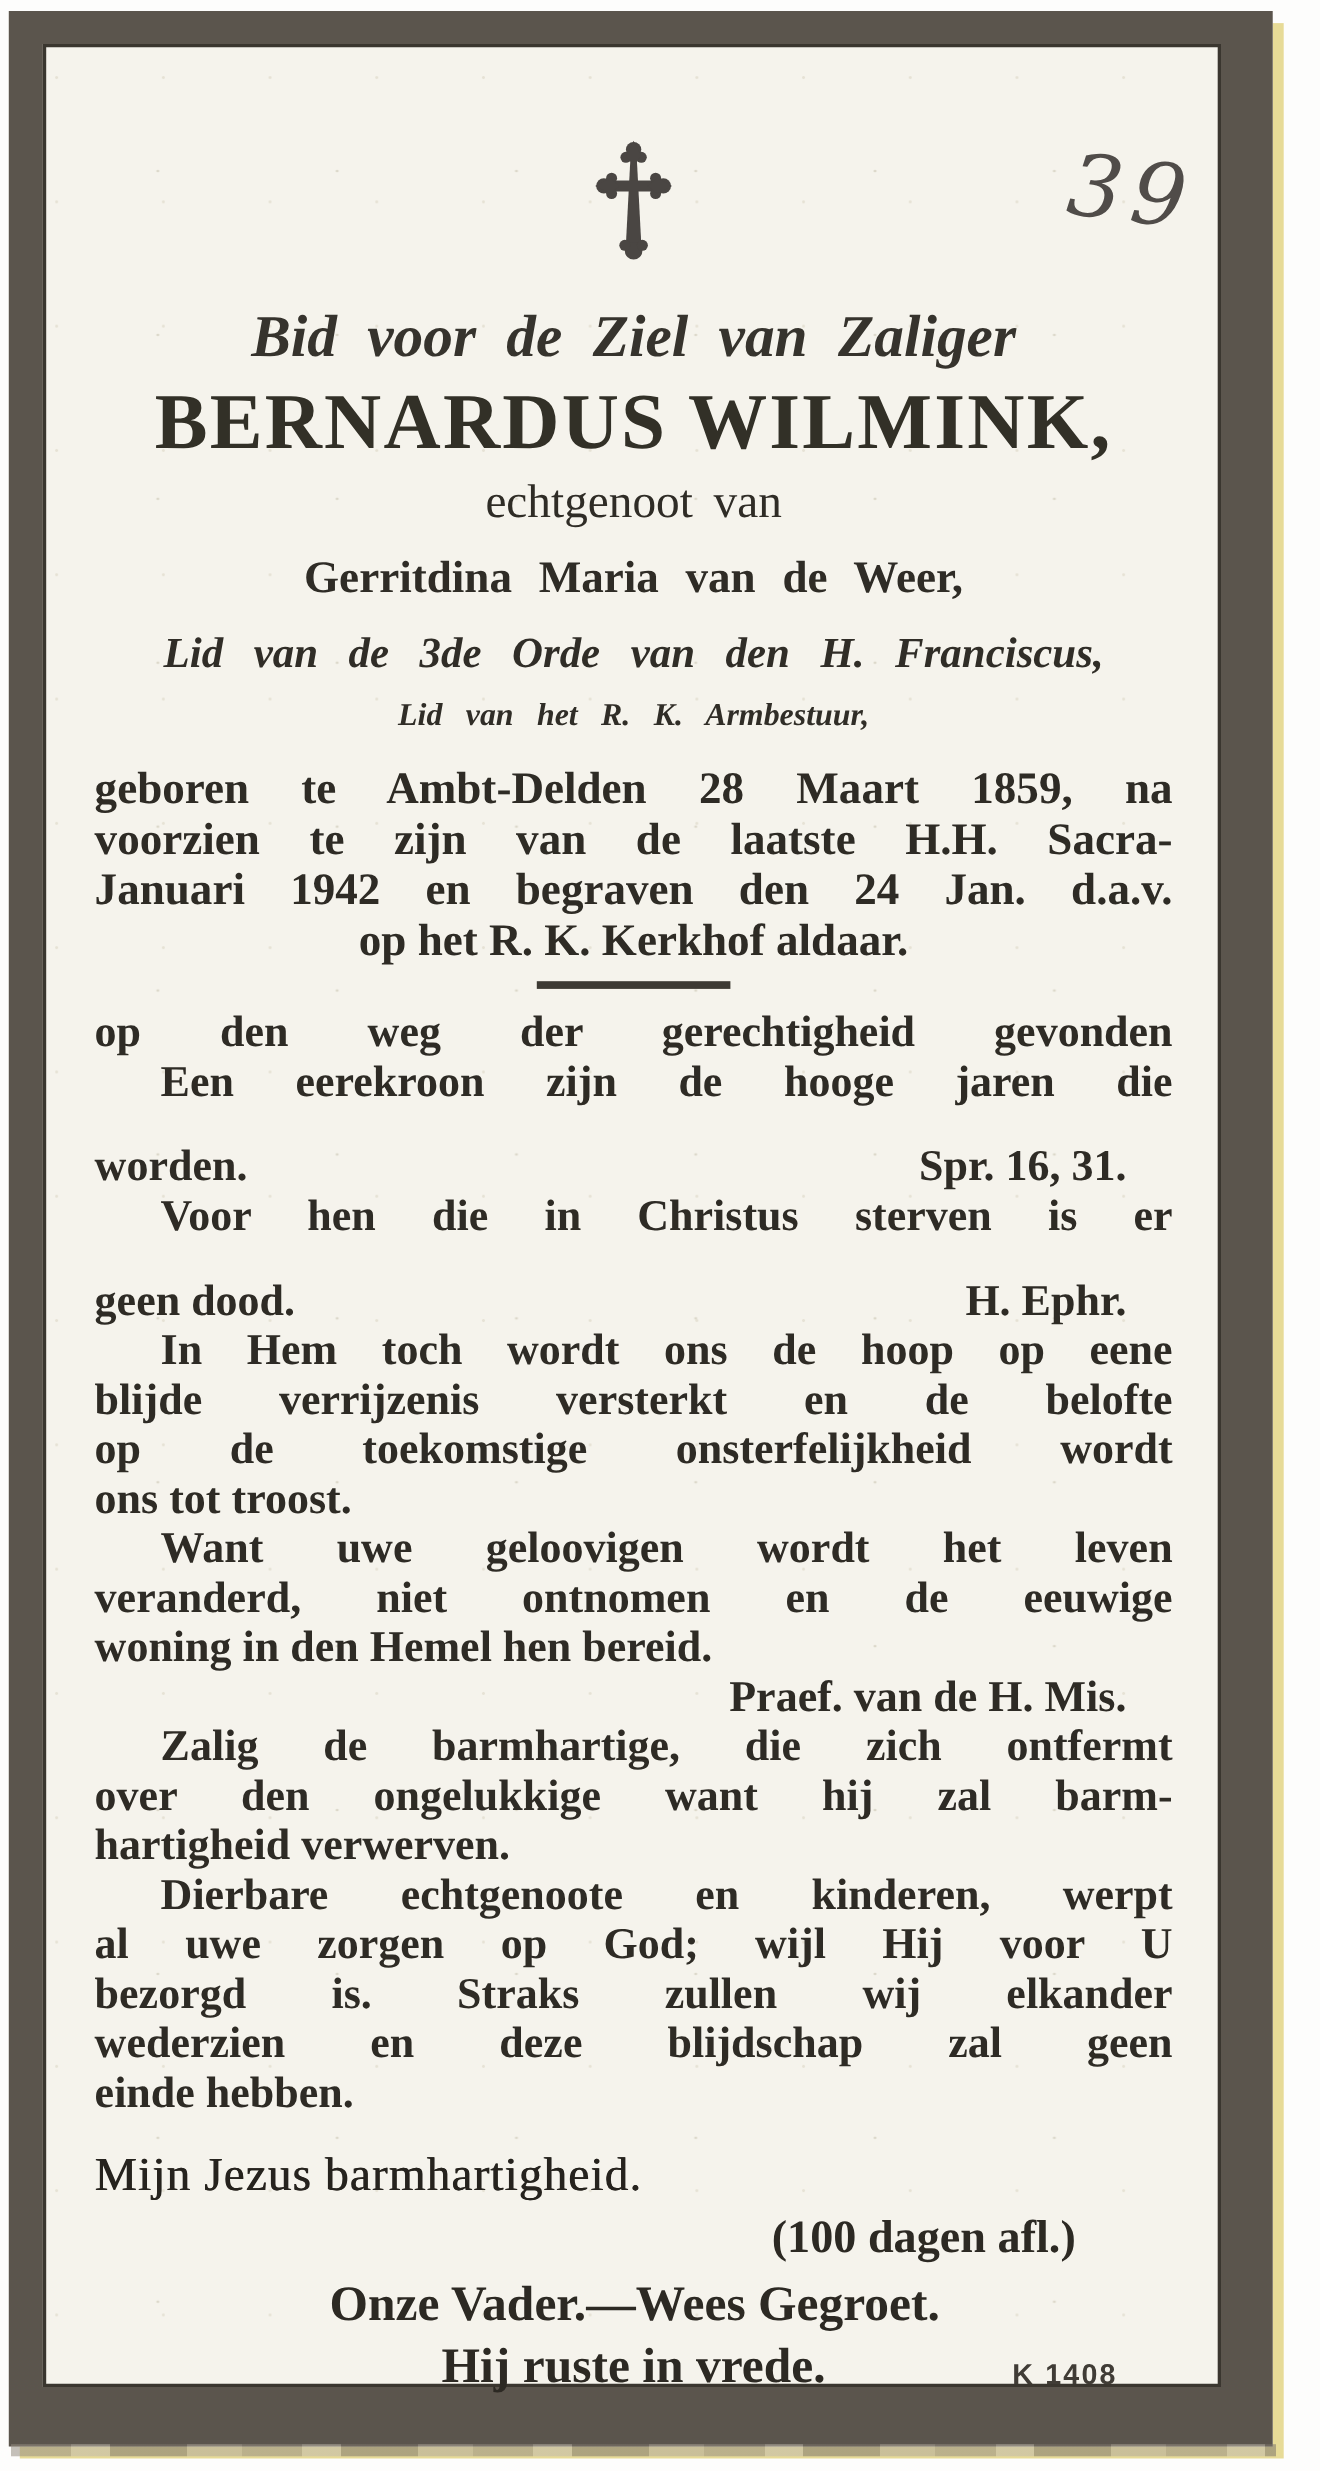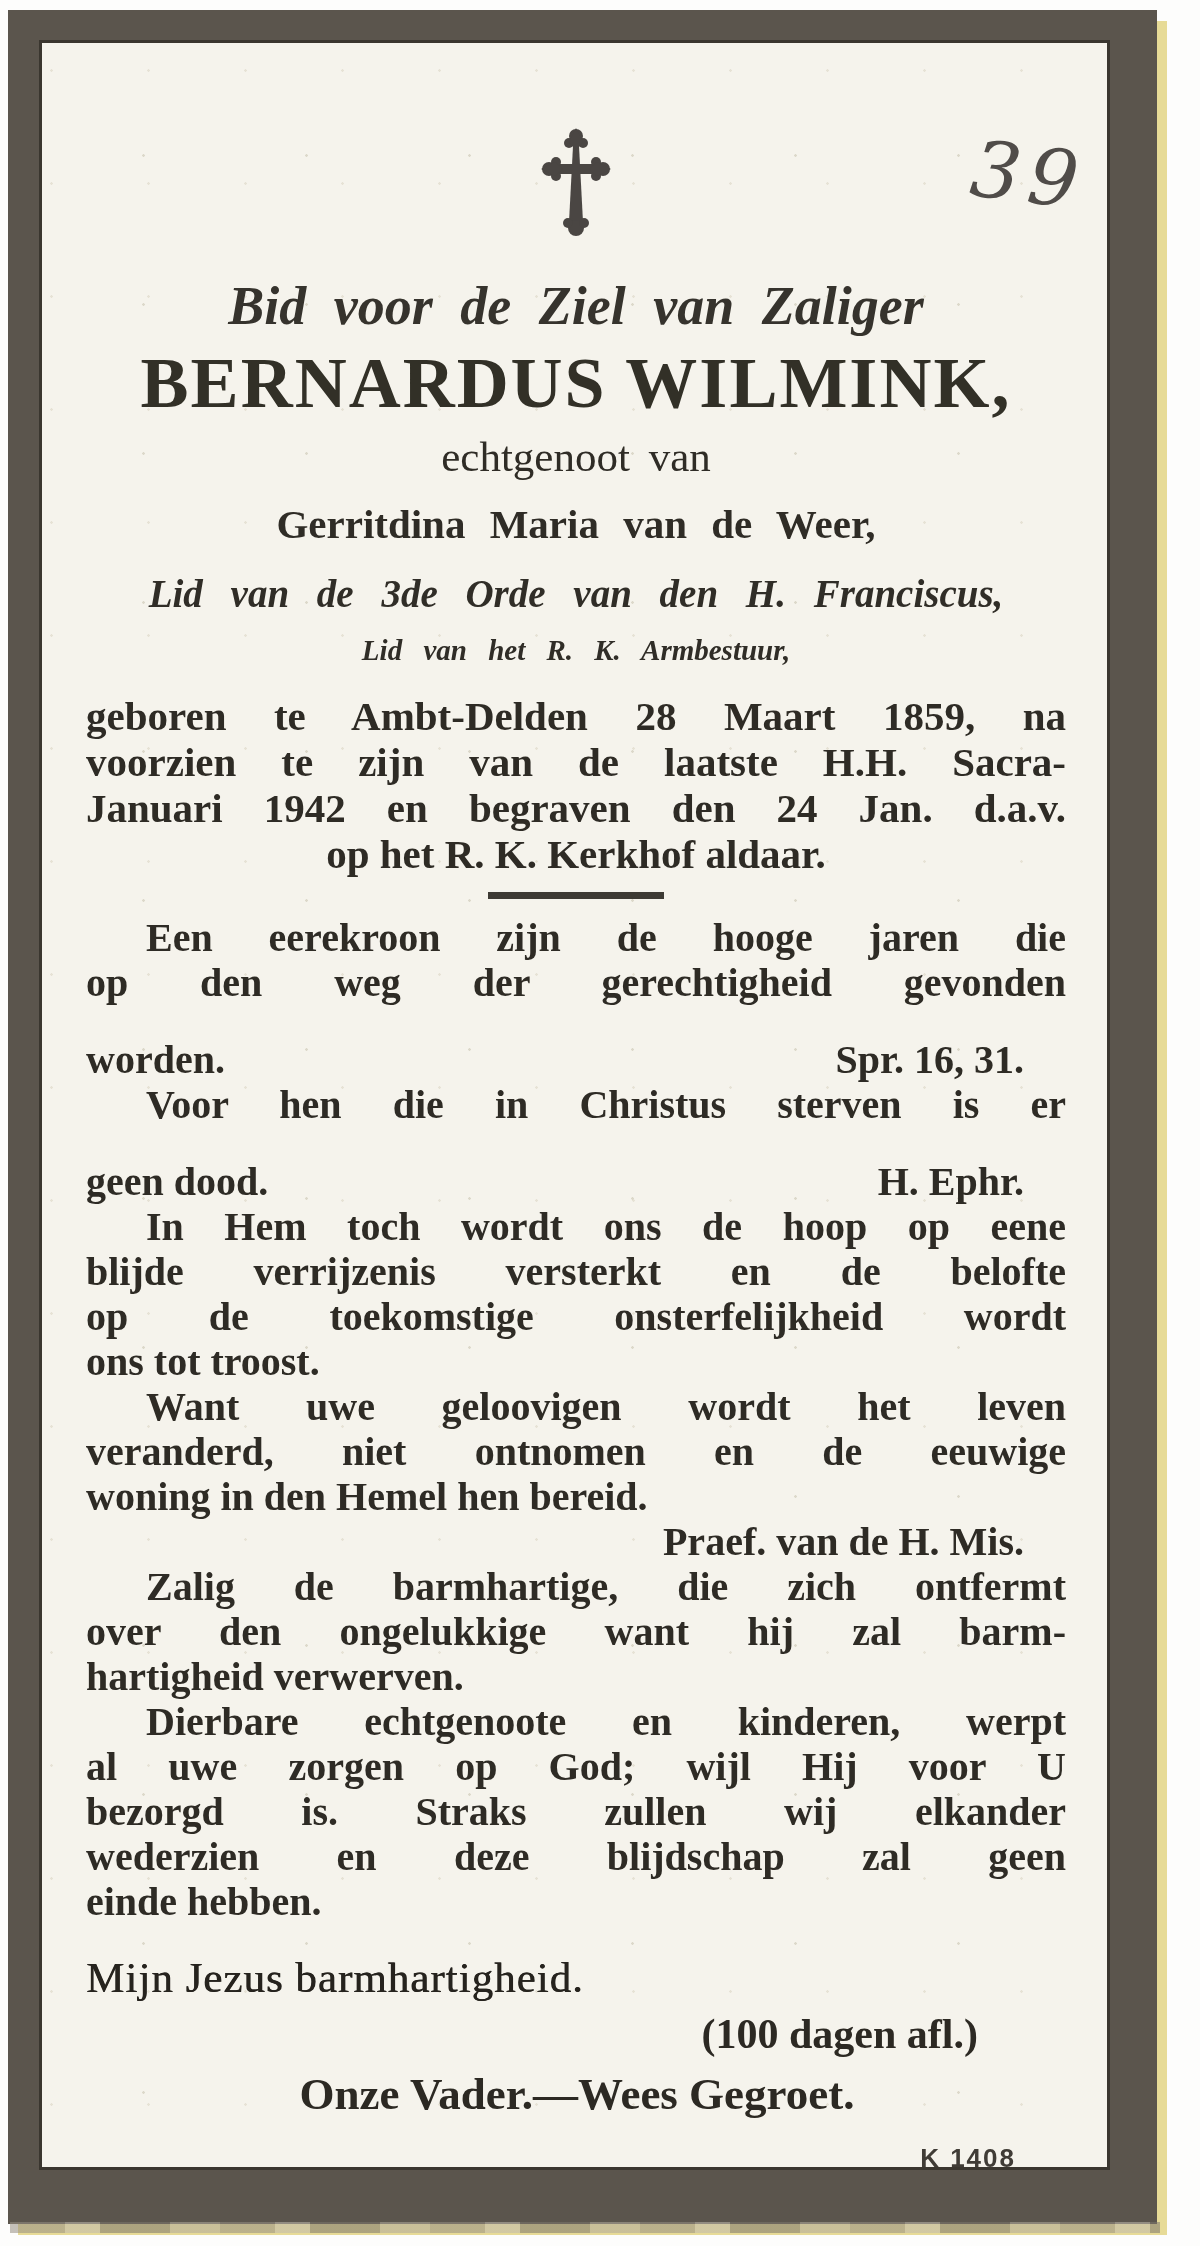--- a/index.html
+++ b/index.html
@@ -115,22 +115,22 @@
       <div class="bodytext para-geboren">
         <div class="jline">geboren te Ambt-Delden 28 Maart 1859, na</div>
         <div class="jline">voorzien te zijn van de laatste H.H. Sacra-</div>
         <div class="jline">Januari 1942 en begraven den 24 Jan. d.a.v.</div>
         <div class="cline">op het R. K. Kerkhof aldaar.</div>
       </div>
 
       <div class="divider"></div>
 
       <div class="bodytext">
+        <div class="jline">op den weg der gerechtigheid gevonden</div>
         <div class="jline indent">Een eerekroon zijn de hooge jaren die</div>
-        <div class="jline">op den weg der gerechtigheid gevonden</div>
         <div class="attr-row">
           <span>worden.</span>
           <span>Spr. 16, 31.</span>
         </div>
 
         <div class="jline indent">Voor hen die in Christus sterven is er</div>
         <div class="attr-row">
           <span>geen dood.</span>
           <span>H. Ephr.</span>
         </div>
@@ -159,19 +159,20 @@
       <div class="prayer-bold">Mijn Jezus barmhartigheid.</div>
       <div class="indulgence">(100 dagen afl.)</div>
 
       <div class="prayer-row">
         <span>Onze Vader.</span>
         <span>—</span>
         <span>Wees Gegroet.</span>
       </div>
 
       <div class="final-row">
+        <span>Hij ruste in vrede.</span>
         <span class="printer-code">K 1408</span>
       </div>
 
     </div>
   </div>
   <div class="scan-edge"></div>
 </div>
 
 </body></html>

